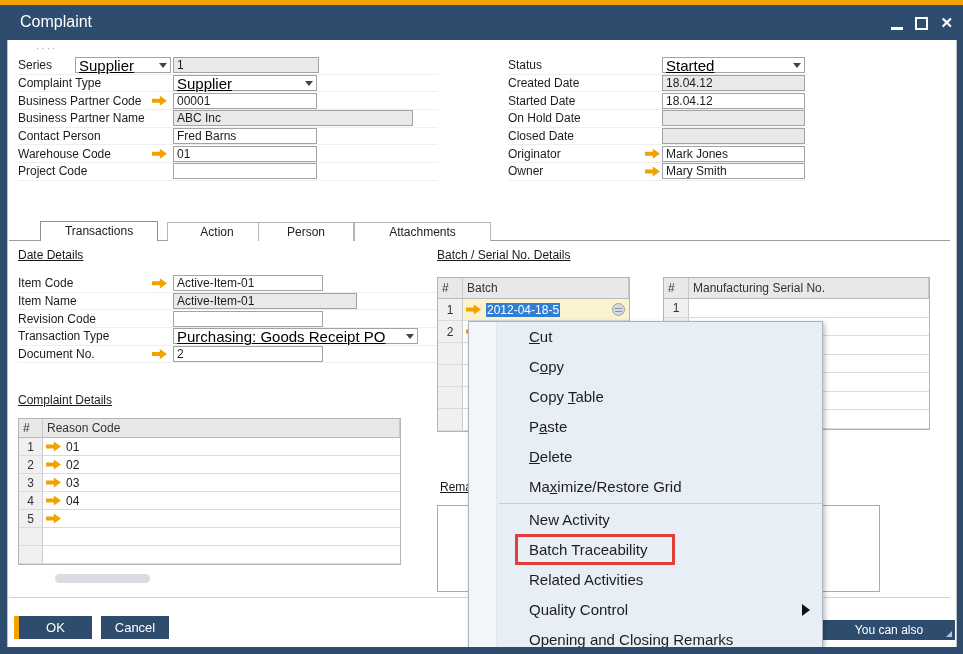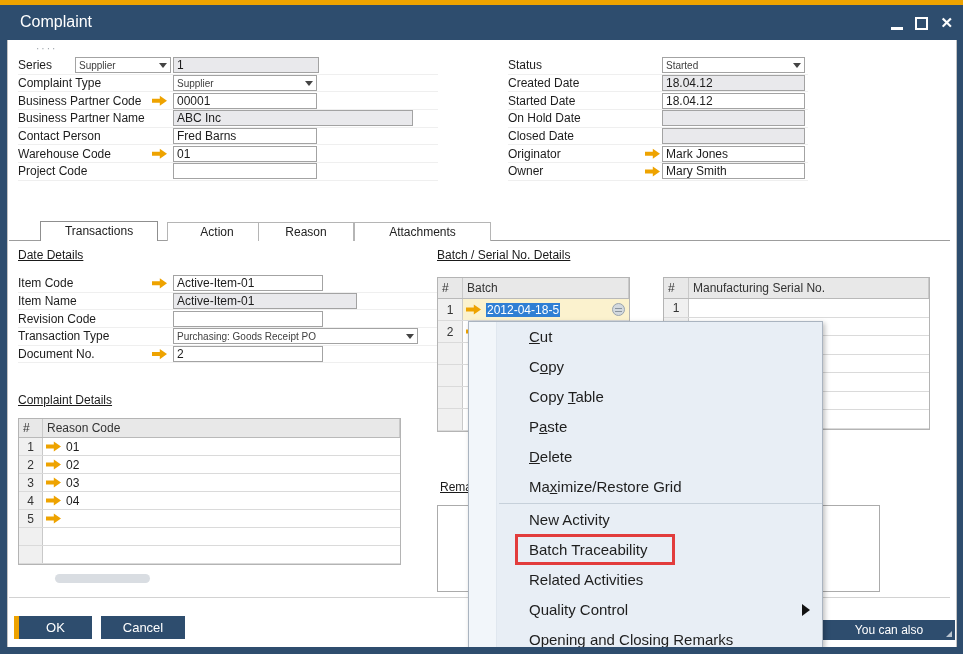--- a/index.html
+++ b/index.html
@@ -27,21 +27,21 @@
   .form-left .lbl { width:134px; }
   .form-right .lbl { width:137px; }
   .arrow-slot { width:21px; display:flex; align-items:center; }
   .form-right .arrow-slot { width:17px; }
   .link-arrow { display:inline-block; width:15px; height:11px; background:#eea300;
     clip-path:polygon(0 32%, 52% 32%, 52% 4%, 100% 50%, 52% 96%, 52% 68%, 0 68%); }
   .field { height:16px; border:1px solid #a3a3a3; background:#ffffff; font-family:"Liberation Sans",sans-serif;
     font-size:12px; color:#1c1c1c; padding:0 3px; outline:none; }
   .disabled-field { background:#e9e9ec; }
   .combo { position:relative; height:16px; border:1px solid #a3a3a3; background:#ffffff; display:flex; align-items:center; padding:0 3px; }
-  .combo-text { font-size:10px; color:#404040; white-space:nowrap; overflow:hidden; flex:1; }
+  .combo-text { font-size:15px; color:#000000; white-space:nowrap; overflow:hidden; flex:1;text-decoration:underline; }
   .combo-arrow { width:0; height:0; border-left:4px solid transparent; border-right:4px solid transparent; border-top:5px solid #444; margin-left:3px; }
 
   
   .tabbar { position:absolute; left:9px; top:222px; width:941px; height:19px; border-bottom:1px solid #9d9d9d;padding-left:20px; }
   .tab { position:absolute; top:0; height:19px; background:#ffffff; border:1px solid #b5b5b5; border-bottom:none;
     font-size:12px; color:#222; text-align:center; line-height:18px; }
   .tab.active { height:20px; top:-1px; border-color:#8f8f8f; z-index:2; background:#fff; }
 
   .section-title { position:absolute; font-size:12px; color:#1a1a1a; text-decoration:underline; white-space:nowrap; }
 
@@ -61,21 +61,21 @@
   .cfl-circle::before { content:""; position:absolute; left:2px; right:2px; top:4px; height:1px; background:#8a949d; box-shadow:0 3px 0 #8a949d; }
 
   .hscrollbar { position:absolute; left:55px; top:574px; width:95px; height:9px; border-radius:5px; background:#d9dde2; }
 
   .remarks-box { position:absolute; left:437px; top:505px; width:443px; height:87px; border:1px solid #ababab; background:#fff; }
 
   .footer-sep { position:absolute; left:9px; top:597px; width:941px; height:1px; background:#d2d2d2; }
   .navy-btn { position:absolute; background:#2e4d6e; color:#ffffff; font-size:13px; font-family:"Liberation Sans",sans-serif;
     border:none; text-align:center; cursor:default; }
   #ok-btn { left:14px; top:616px; width:78px; height:23px; border-left:5px solid #eea300; }
-  #cancel-btn { left:101px; top:616px; width:84px; height:23px; }
+  #cancel-btn { left:101px; top:616px; width:68px; height:23px; }
   #you-can-also-btn { left:823px; top:620px; width:132px; height:20px; font-size:12px; line-height:20px; }
   .corner-fold { position:absolute; right:3px; bottom:3px; width:0; height:0;
     border-left:6px solid transparent; border-bottom:6px solid #b9c4cf; }
 
   
   .context-menu { position:absolute; left:468px; top:321px; width:355px; height:327px; background:#e8eef5;
     border:1px solid #aab4c0; box-shadow:2px 2px 5px rgba(0,0,0,0.25); z-index:10; overflow:hidden; }
   .context-menu .gutter { position:absolute; left:0; top:0; bottom:0; width:28px; background:#f2f6fa; border-right:1px solid #e0e7ef; }
   .menu-item { position:relative; height:30px; line-height:30px; padding-left:60px; font-size:15px; color:#1e1e1e; white-space:nowrap; }
   .menu-sep { height:1px; background:#c6d0da; margin:1px 0 1px 30px; }
@@ -192,21 +192,21 @@
       <span class="arrow-slot">
           <span class="link-arrow"></span>
         </span>
       <input class="field" style="width: 143px;" readonly="" value="Mary Smith">
     </div>
   </div>
 
   <div class="tabbar">
     <div class="tab active" style="left:31px; width:118px;">Transactions</div>
     <div class="tab" style="left:158px; width:100px;">Action</div>
-    <div class="tab" style="left:249px; width:96px;">Reason</div>
+    <div class="tab" style="left:249px; width:96px;">Person</div>
     <div class="tab" style="left:345px; width:137px;">Attachments</div>
   </div>
 
   <div class="section-title" style="left:18px; top:248px;">Date Details</div>
   <div class="section-title" style="left:437px; top:248px;">Batch / Serial No. Details</div>
   <div class="section-title" style="left:18px; top:393px;">Complaint Details</div>
   <div class="section-title" style="left:440px; top:480px;">Remarks</div>
 
   <div class="form-col form-left" style="left:18px; top:275px; width:430px;">
     <div class="form-row">

